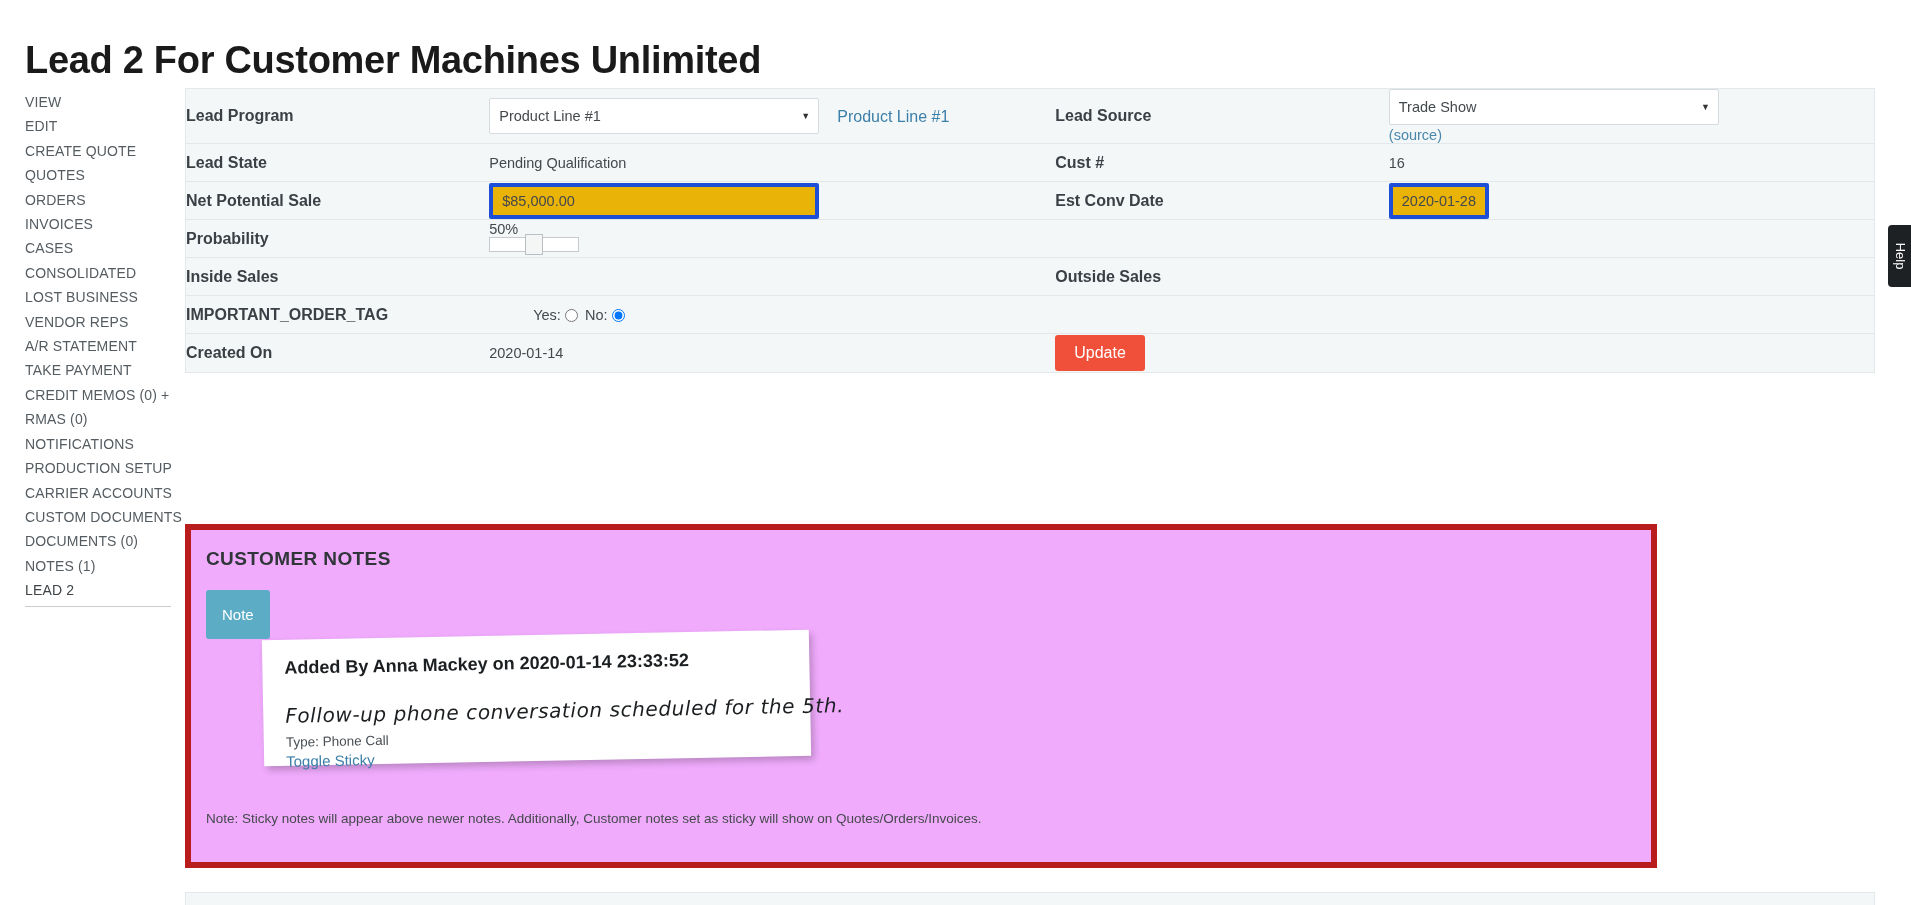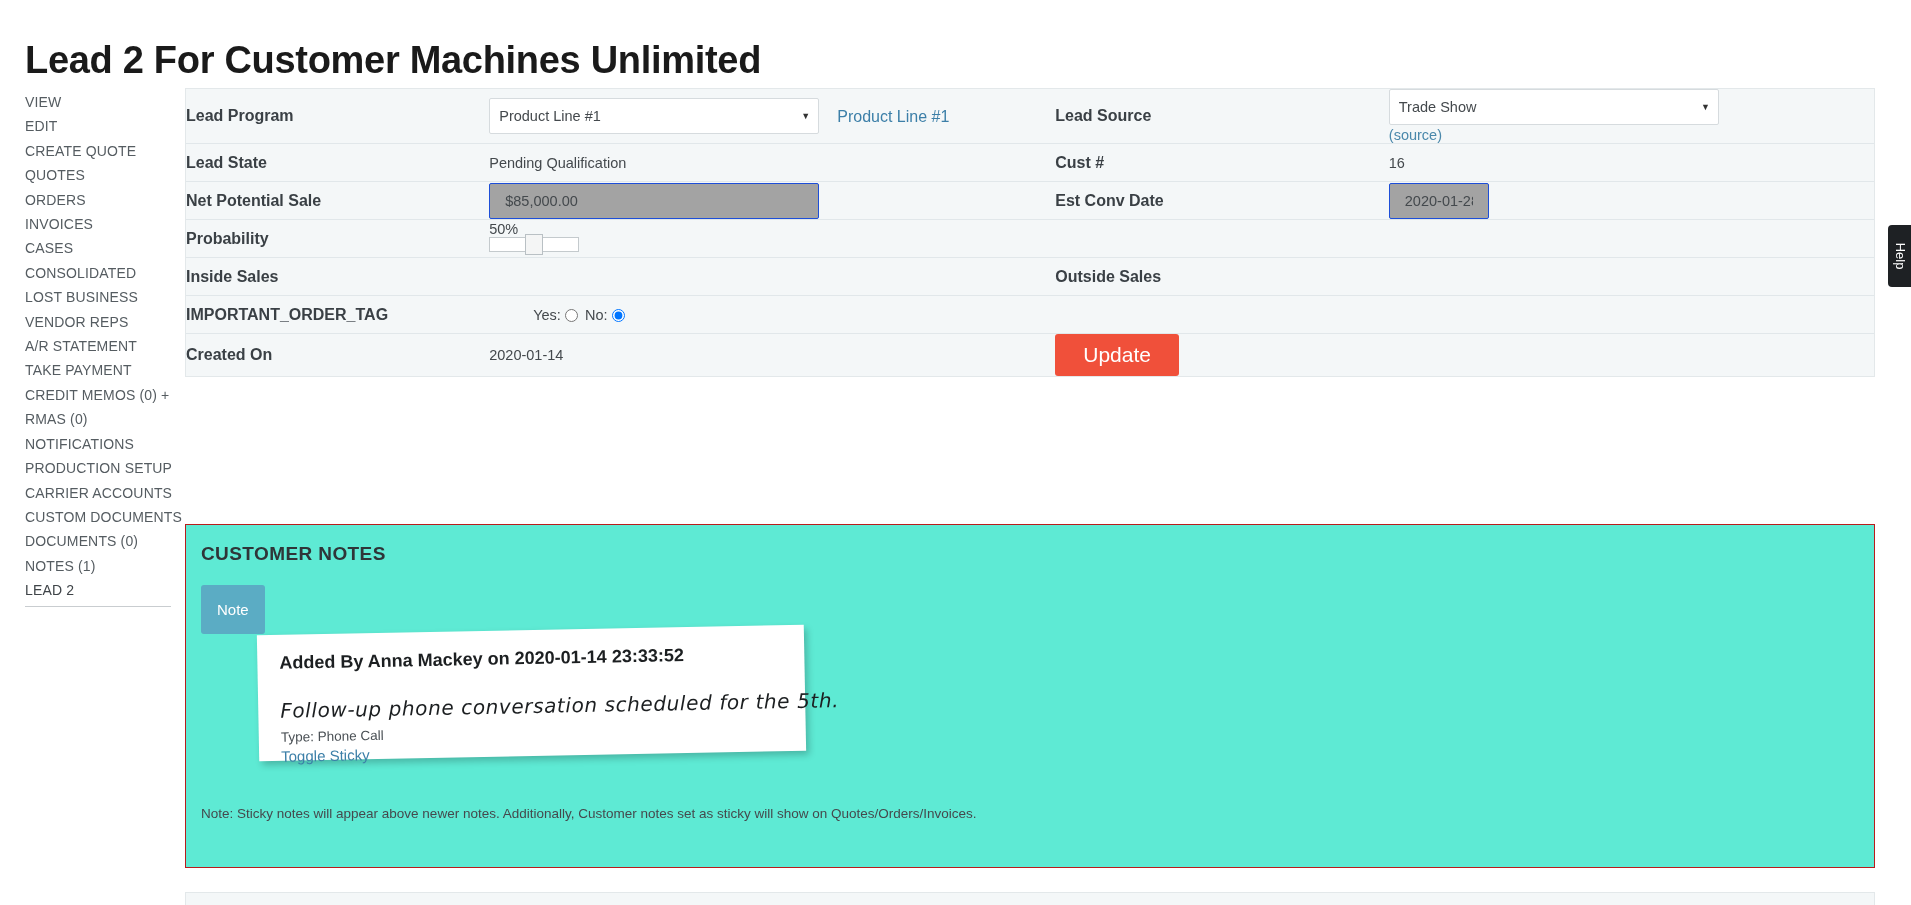--- a/index.html
+++ b/index.html
@@ -95,26 +95,26 @@
   }
   .col-lbl-l  { width: 300px; }
   .col-val-l  { width: 560px; }
   .col-lbl-r  { width: 330px; }
   .col-val-r  { width: 480px; }
 
   
   .txt {
     width: 330px;
     height: 36px;
-    padding: 4px 15px;
+    padding: 4px 9px;
     font-size: 14.5px;
     font-family: "Liberation Sans", sans-serif;
     color: #44494d;
-    background: #a3a3a3;
-    border: 1px solid #1d4ed8;
+    background: #eab308;
+    border: 4px solid #1d4ed8;
     border-radius: 2px;
     outline: none;
   }
   .txt.short { width: 100px; }
   .sel-wrap { position: relative; display: inline-block; }
   .sel {
     width: 330px;
     height: 36px;
     padding: 4px 22px 4px 9px;
     font-size: 14.5px;
@@ -187,35 +187,35 @@
   .radio-row input[type=radio] { margin: 0 3px 0 4px; vertical-align: -2px; }
 
   
   .btn-update {
     display: inline-block;
     background: #f0503a;
     color: #ffffff;
     border: none;
     border-radius: 3px;
     font-family: "Liberation Sans", sans-serif;
-    font-size: 21px;
-    padding: 9px 28px;
+    font-size: 16px;
+    padding: 9px 19px;
     cursor: pointer;
   }
   .btn-cell { text-align: left; padding-left: 1140px; }
 
   
   .notes-panel {
     position: absolute;
     left: 185px;
     top: 524px;
-    width: 1690px;
+    width: 1472px;
     height: 344px;
-    background: #5eead4;
-    border: 1px solid #b91c1c;
+    background: #f0abfc;
+    border: 6px solid #b91c1c;
   }
   .notes-heading {
     position: absolute;
     left: 15px;
     top: 18px;
     font-size: 19px;
     font-weight: bold;
     letter-spacing: 0.4px;
     color: #2f3538;
   }

